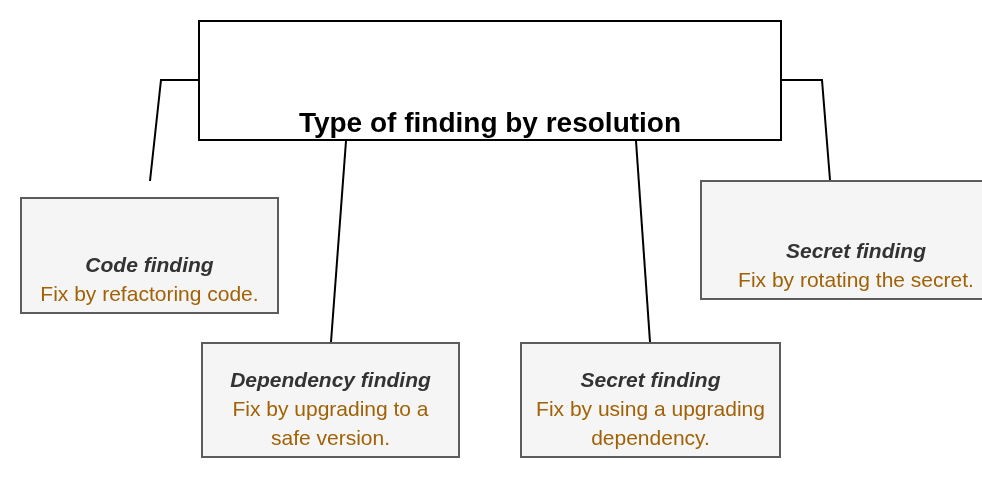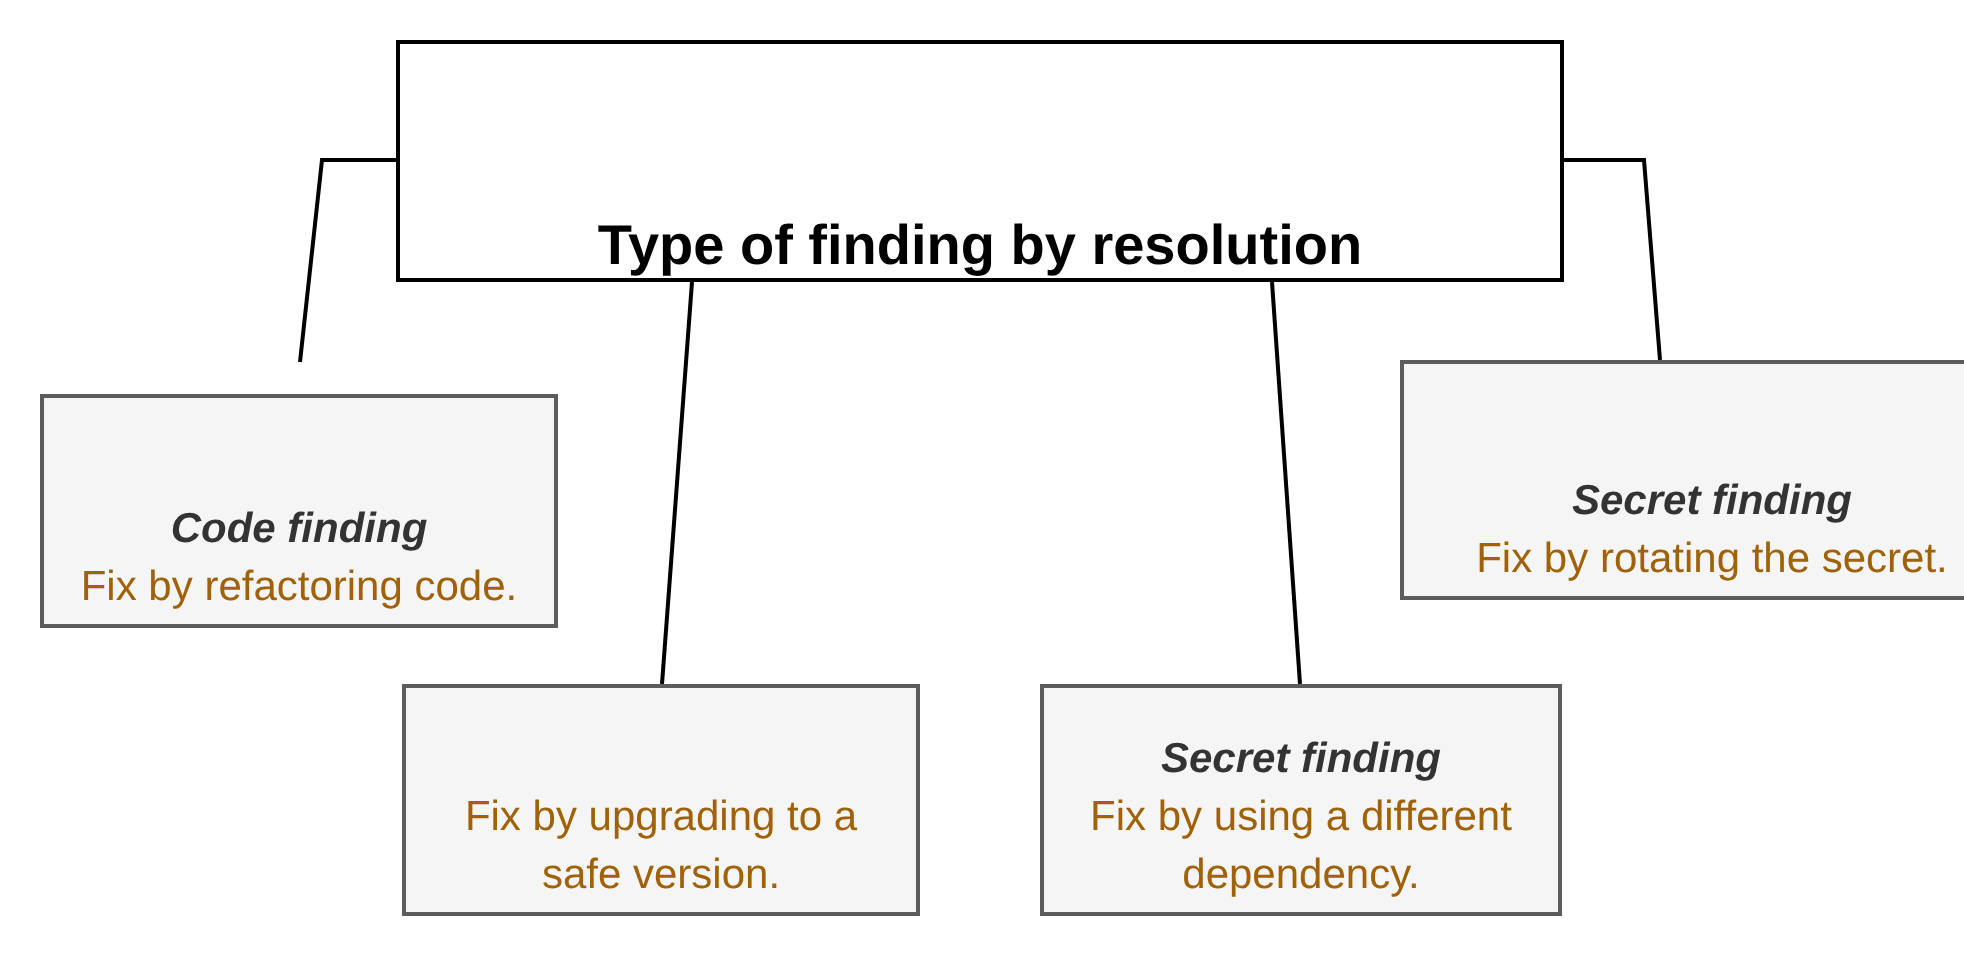--- a/index.html
+++ b/index.html
@@ -110,26 +110,27 @@
   <div class="node root">
     <div class="root-title">Type of finding by resolution</div>
   </div>
 
   <div class="node child" id="node-code">
     <div class="child-title">Code finding</div>
     <div class="child-body">Fix by refactoring code.</div>
   </div>
 
   <div class="node child" id="node-dependency">
+    <div class="child-title">Dependency finding</div>
     <div class="child-body">Fix by upgrading to a safe version.</div>
   </div>
 
   <div class="node child" id="node-license">
     <div class="child-title">Secret finding</div>
-    <div class="child-body">Fix by using a different dependency.</div>
+    <div class="child-body">Fix by using a upgrading dependency.</div>
   </div>
 
   <div class="node child" id="node-secret">
     <div class="child-title">Secret finding</div>
     <div class="child-body">Fix by rotating the secret.</div>
   </div>
 
 </div>
 
 </body></html>

